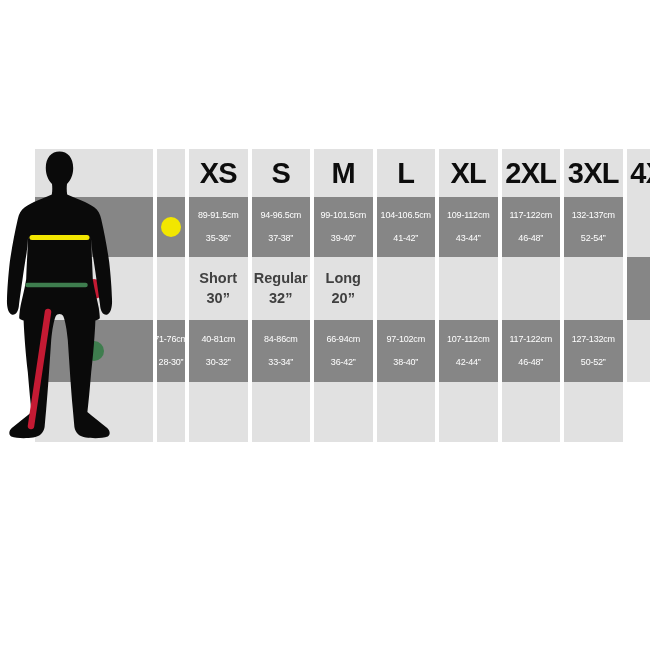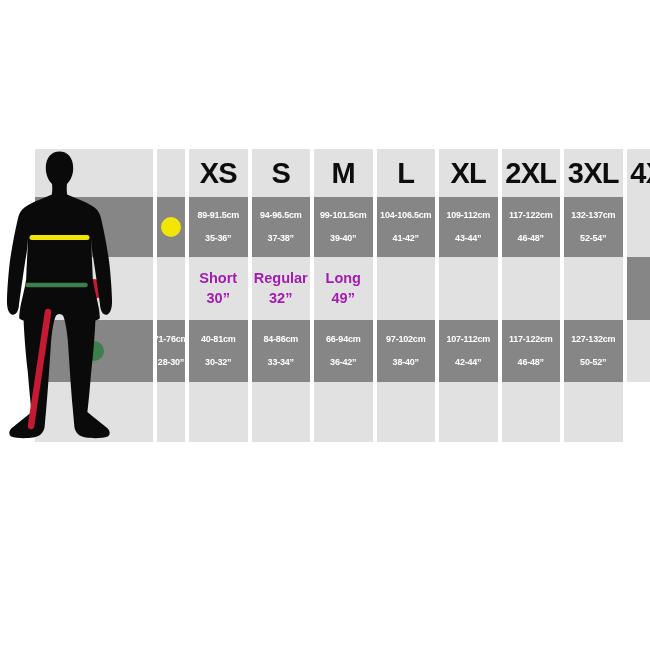--- a/index.html
+++ b/index.html
@@ -11,23 +11,23 @@
   .grid{
     display:grid;width:650px;height:293px;
     grid-template-columns:118px 28px repeat(8,1fr);
     grid-template-rows:48px 60px 63px 62px 60px;
     column-gap:4px;row-gap:0;padding-left:35px;
   }
   .cell{display:flex;flex-direction:column;align-items:center;justify-content:center;min-width:0;}
   .light{background:#e1e1e1;}
   .dark{background:#868686;}
   .head{font-size:29px;font-weight:700;color:#0d0d0d;letter-spacing:-0.8px;}
-  .data{color:#ffffff;font-weight:700;font-size:9px;line-height:13px;
+  .data{color:#ffffff;font-weight:400;font-size:9px;line-height:13px;
         letter-spacing:-0.2px;white-space:nowrap;text-align:center;gap:10px;}
-  .fitcell{color:#a21caf;font-weight:700;font-size:14.5px;line-height:19.5px;
+  .fitcell{color:#404040;font-weight:700;font-size:14.5px;line-height:19.5px;
         white-space:nowrap;text-align:center;}
   .dot{width:20px;height:20px;border-radius:50%;}
   .dot-yellow{background:#f2e600;}
   .dot-red{background:#c41a33;}
   .dot-green{background:#3e7d4e;}
   .figure-svg{position:absolute;left:0;top:0;width:118px;height:293px;}
 </style>
 </head>
 <body>
 
@@ -89,21 +89,21 @@
     <div class="cell light fitcell">
         <span>Short</span>
         <span>30”</span>
       </div>
     <div class="cell light fitcell">
         <span>Regular</span>
         <span>32”</span>
       </div>
     <div class="cell light fitcell">
         <span>Long</span>
-        <span>49”</span>
+        <span>20”</span>
       </div>
     <div class="cell light fitcell">
         <span></span>
         <span></span>
       </div>
     <div class="cell light fitcell">
         <span></span>
         <span></span>
       </div>
     <div class="cell light fitcell">

